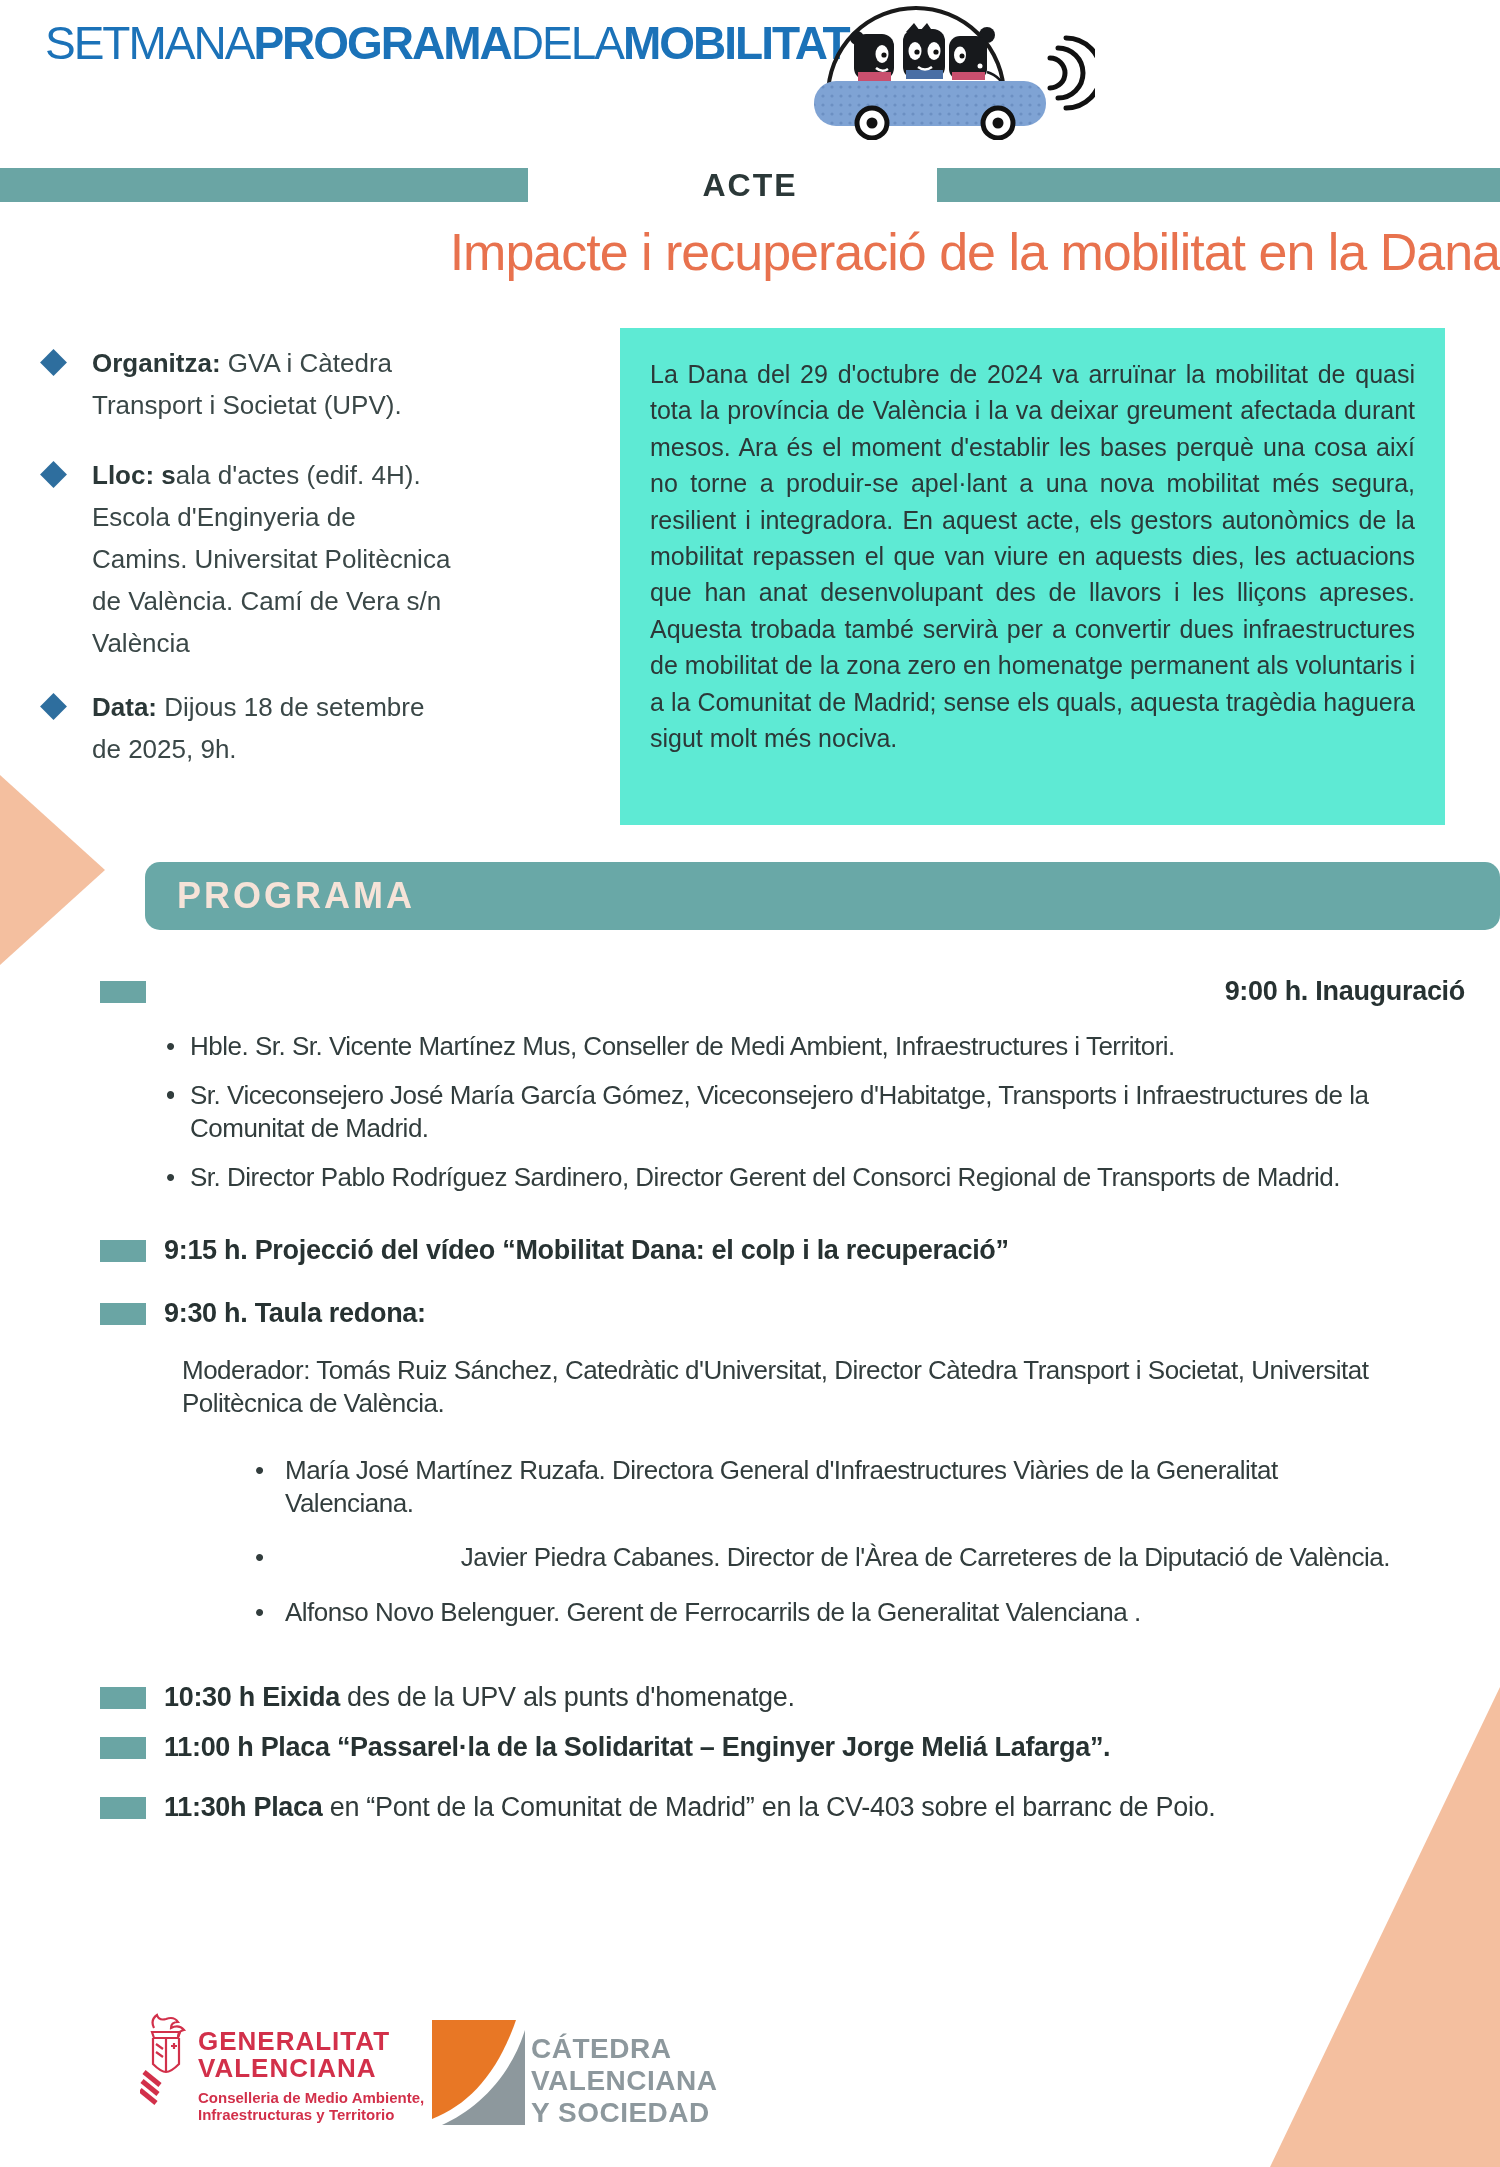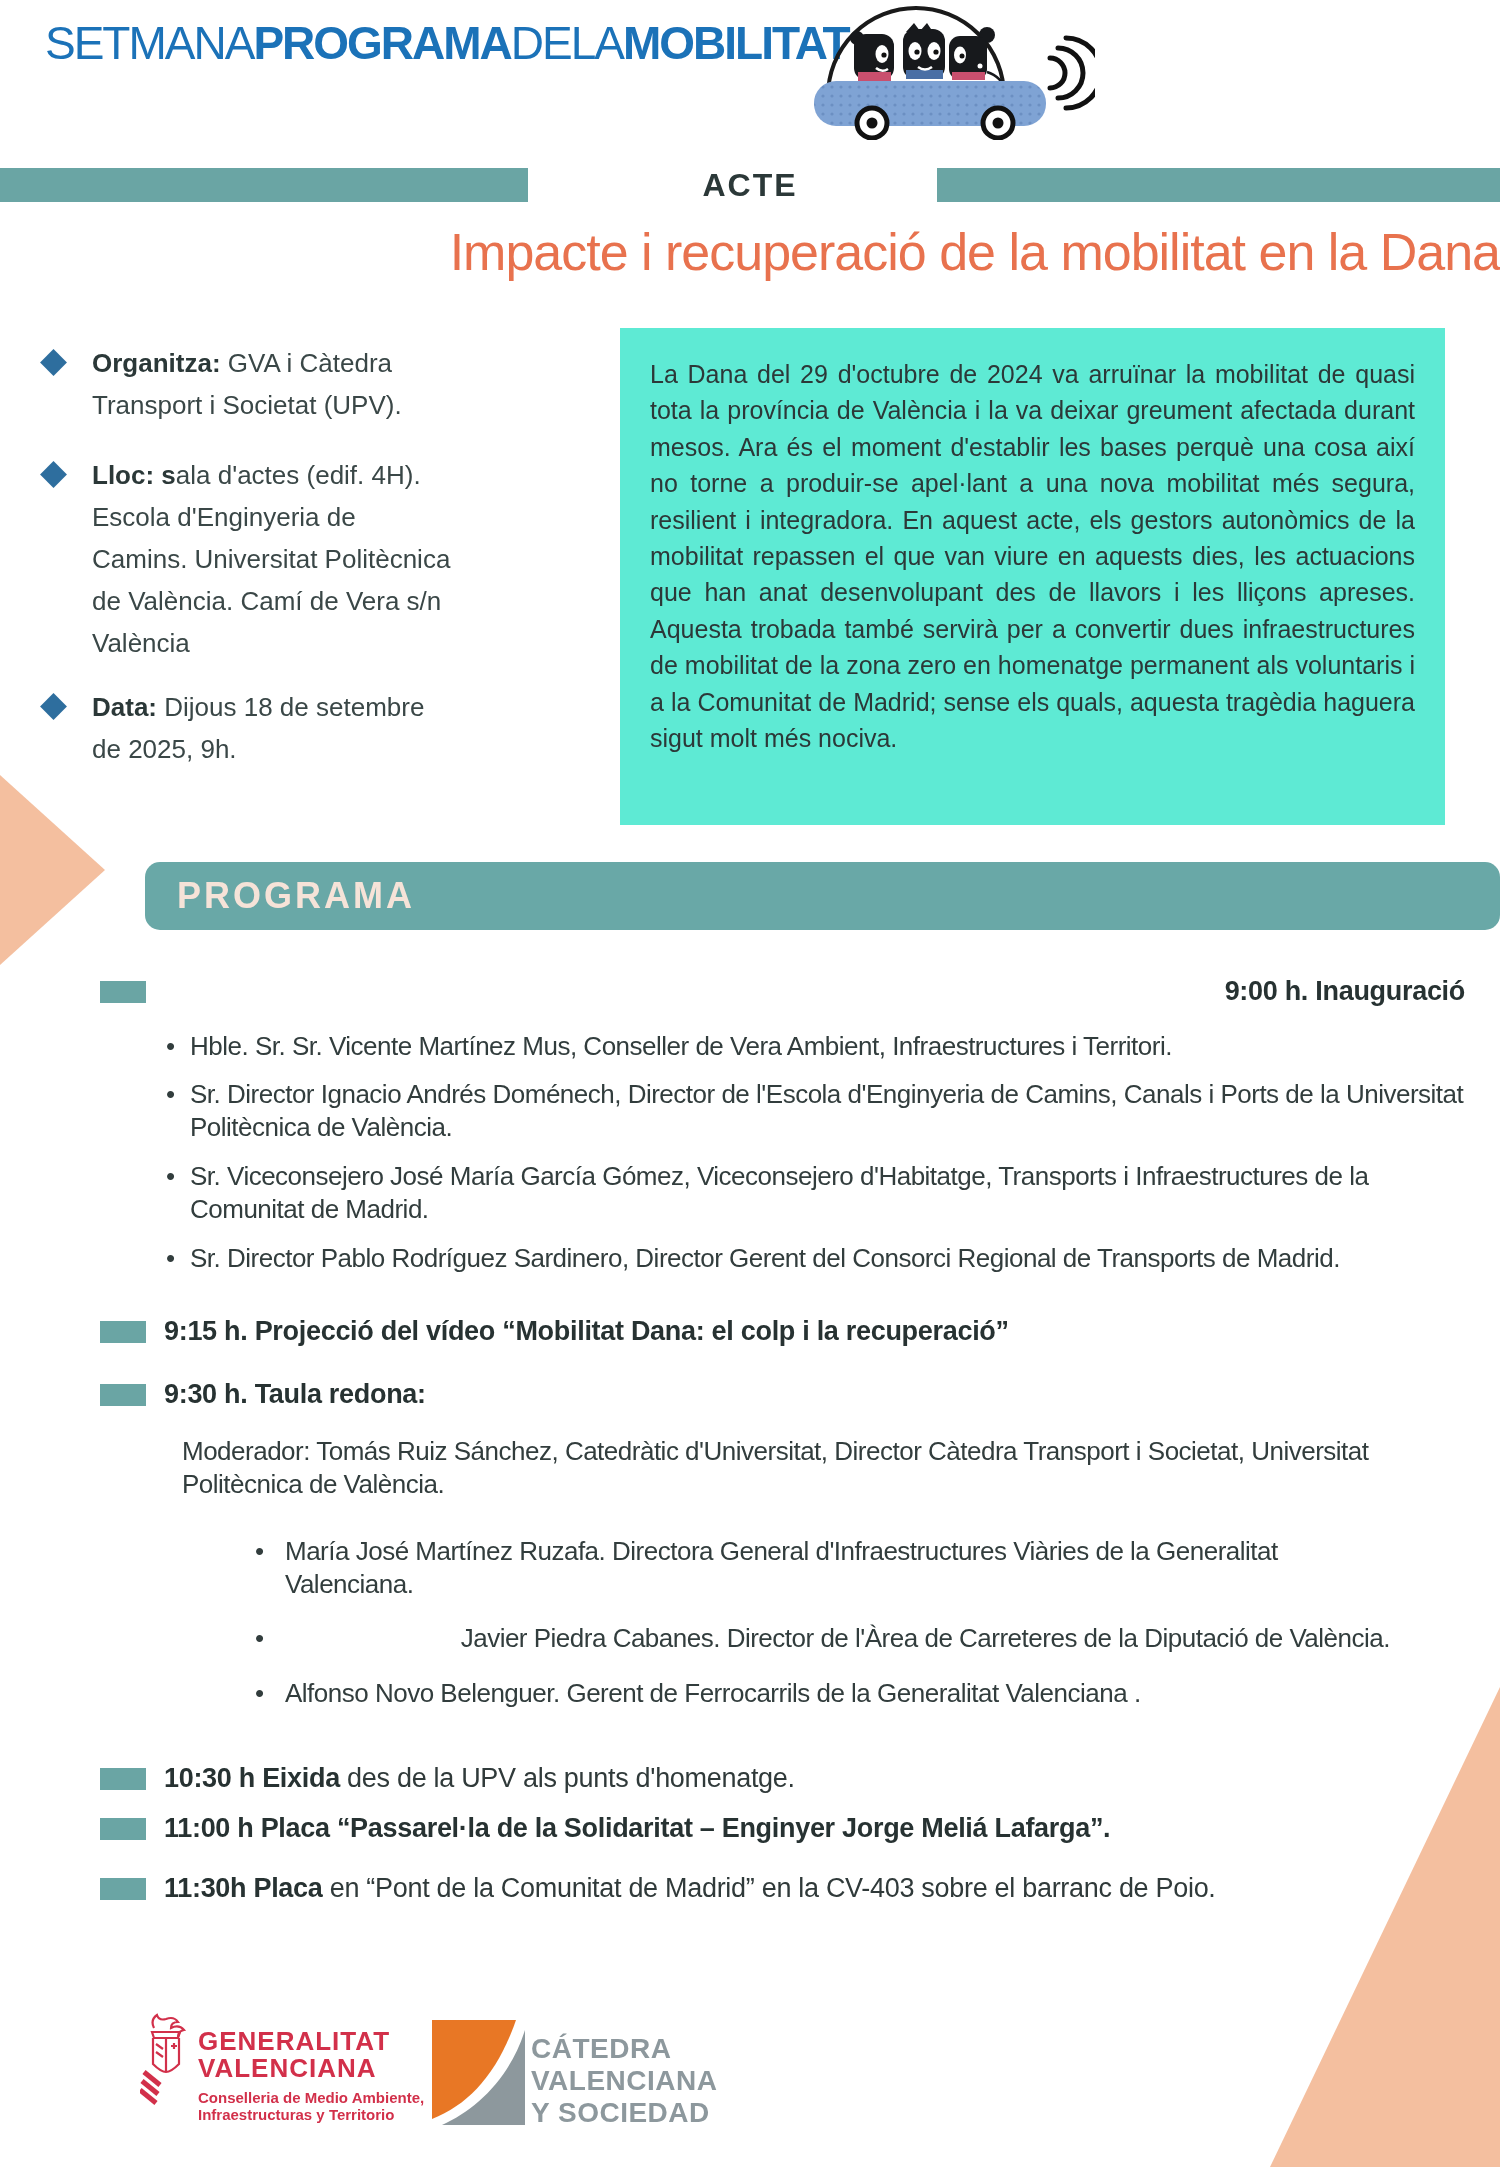--- a/index.html
+++ b/index.html
@@ -194,25 +194,24 @@
 
   <div class="program">
 
     <div class="titem mb22">
       <span class="tbar"></span>
       <b>9:00 h. Inauguració</b><span class="rest"></span>
     </div>
 
     <div class="bullet mb15">
       <span class="dot">•</span>
-      <span>Hble. Sr. Sr. Vicente Martínez Mus, Conseller de Vera Ambient, Infraestructures i Territori.</span>
+      <span>Hble. Sr. Sr. Vicente Martínez Mus, Conseller de Medi Ambient, Infraestructures i Territori.</span>
     </div>
     <div class="bullet mb16">
       <span class="dot">•</span>
-      <span>Sr. Director Ignacio Andrés Doménech, Director de l'Escola d'Enginyeria de Camins, Canals i Ports de la Universitat Politècnica de València.</span>
     </div>
     <div class="bullet mb16">
       <span class="dot">•</span>
       <span>Sr. Viceconsejero José María García Gómez, Viceconsejero d'Habitatge, Transports i Infraestructures de la Comunitat de Madrid.</span>
     </div>
     <div class="bullet mb40">
       <span class="dot">•</span>
       <span>Sr. Director Pablo Rodríguez Sardinero, Director Gerent del Consorci Regional de Transports de Madrid.</span>
     </div>
 

